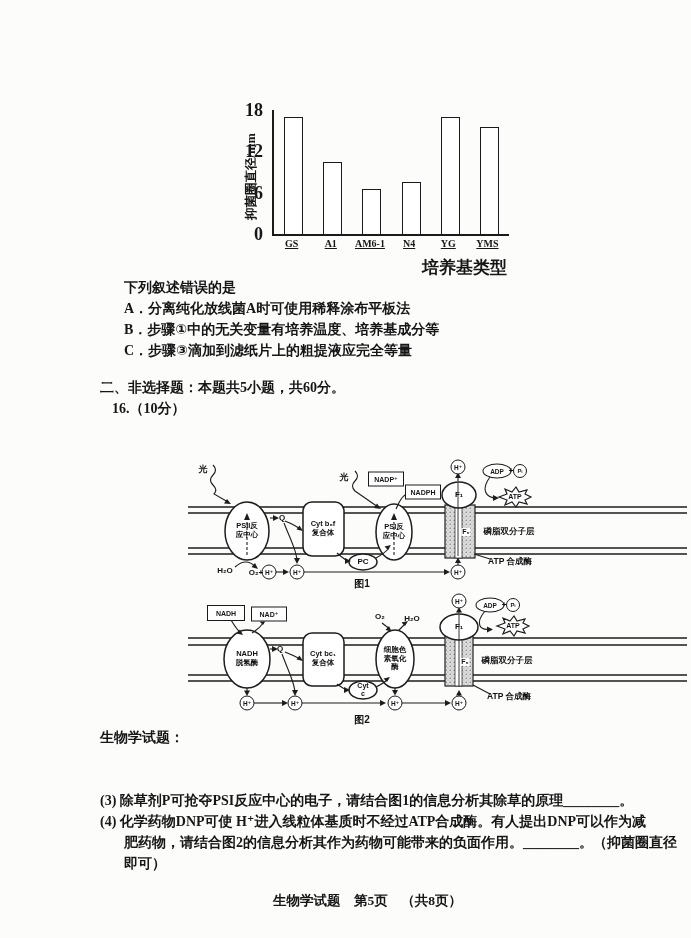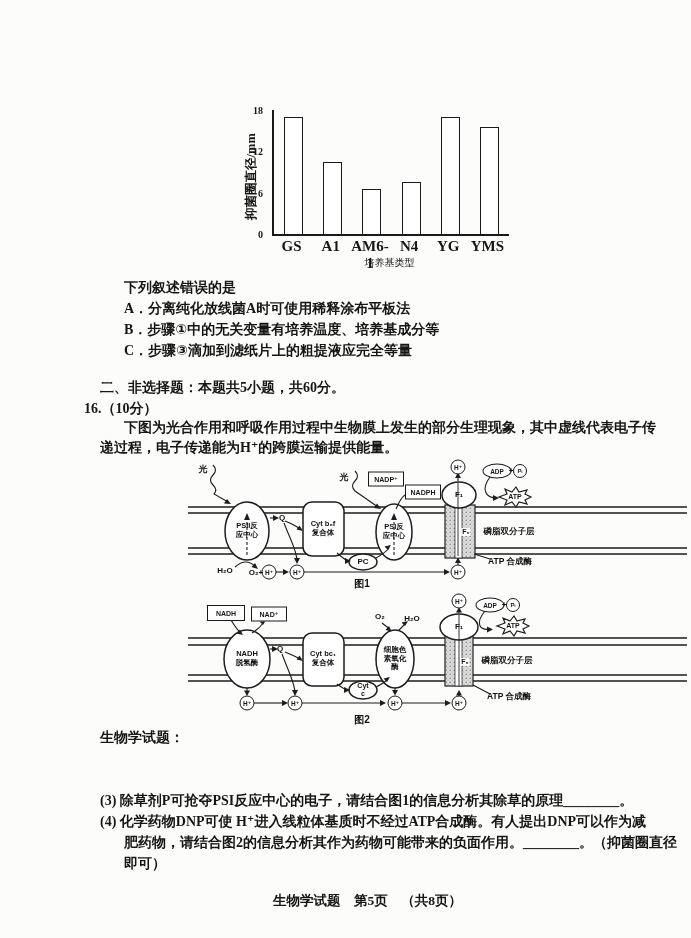--- a/index.html
+++ b/index.html
@@ -4,28 +4,28 @@
 <style>
   html,body{margin:0;padding:0;background:#e8e8e8;}
   .page{position:relative;width:691px;height:938px;background:#fcfcfa;overflow:hidden;
         font-family:"Liberation Serif","DejaVu Serif","DejaVu Sans",serif;color:#161616;}
   .txt{position:absolute;font-size:14px;font-weight:700;white-space:nowrap;}
   
   .chart{position:absolute;left:232px;top:100px;width:300px;height:175px;}
   .ylab{position:absolute;left:-56px;top:68px;width:150px;text-align:center;
         transform:rotate(-90deg);font-size:12.5px;font-weight:700;}
   .yticks{position:absolute;left:0;top:10px;width:36px;height:124px;}
-  .ytick{position:absolute;right:5px;transform:translateY(50%);font-size:10px;font-weight:700;}
+  .ytick{position:absolute;right:5px;transform:translateY(50%);font-size:18px;font-weight:700;}
   .plot{position:absolute;left:40px;top:10px;width:235px;height:124px;
         border-left:2px solid #1a1a1a;border-bottom:2px solid #1a1a1a;
         display:flex;align-items:flex-end;justify-content:space-around;}
   .bar{width:19px;background:#fff;border:1.6px solid #1a1a1a;border-bottom:none;box-sizing:border-box;}
   .xrow{position:absolute;left:40px;top:138px;width:235px;display:flex;justify-content:space-around;}
-  .xtick{flex:1;text-align:center;font-size:15px;font-weight:700;}
-  .xlab{position:absolute;left:40px;top:156px;width:235px;text-align:center;font-size:10px;font-weight:400;}
+  .xtick{flex:1;text-align:center;font-size:10px;font-weight:700;text-decoration:underline;}
+  .xlab{position:absolute;left:40px;top:156px;width:235px;text-align:right;font-size:17px;font-weight:700;}
   
   .fig{position:absolute;width:505px;}
   .fig svg{position:absolute;left:0;top:0;}
   .flbl{position:absolute;transform:translate(-50%,-50%);font-weight:700;text-align:center;
         white-space:pre-line;line-height:1.15;z-index:3;color:#111;
         font-family:"Liberation Sans","DejaVu Sans",sans-serif;}
   .bx{position:absolute;transform:translate(-50%,-50%);border:1.3px solid #1a1a1a;background:#fff;
       display:flex;align-items:center;justify-content:center;font-weight:700;z-index:3;
       font-family:"Liberation Sans","DejaVu Sans",sans-serif;}
   .hp{position:absolute;transform:translate(-50%,-50%);width:13px;height:13px;border:1.2px solid #1a1a1a;
@@ -73,23 +73,21 @@
       </div>
     <div class="xlab">培养基类型</div>
   </div>
 
   <div class="txt" style="left:124px;top:279px">下列叙述错误的是</div>
   <div class="txt" style="left:124px;top:300px">A．分离纯化放线菌A时可使用稀释涂布平板法</div>
   <div class="txt" style="left:124px;top:342px">C．步骤③滴加到滤纸片上的粗提液应完全等量</div>
   <div class="txt" style="left:124px;top:321px">B．步骤①中的无关变量有培养温度、培养基成分等</div>
 
   <div class="txt" style="left:100px;top:379px">二、非选择题：本题共5小题，共60分。</div>
-  <div class="txt" style="left:84px;top:400px">16.（10分）</div>
-  <div class="txt" style="left:124px;top:419px">下图为光合作用和呼吸作用过程中生物膜上发生的部分生理现象，其中虚线代表电子传</div>
-  <div class="txt" style="left:100px;top:439px">递过程，电子传递能为H⁺的跨膜运输提供能量。</div>
+  <div class="txt" style="left:112px;top:400px">16.（10分）</div>
 
   <div class="fig" style="left:185px;top:455px;height:138px">
     <svg width="505" height="138" viewBox="0 0 505 138">
       <defs>
         <pattern id="stip1" width="4" height="4" patternUnits="userSpaceOnUse">
           <circle cx="1.2" cy="1.2" r="0.7" fill="#6b6b6b"></circle>
             <circle cx="3" cy="3" r="0.5" fill="#8a8a8a"></circle>
         </pattern>
       </defs>
 

